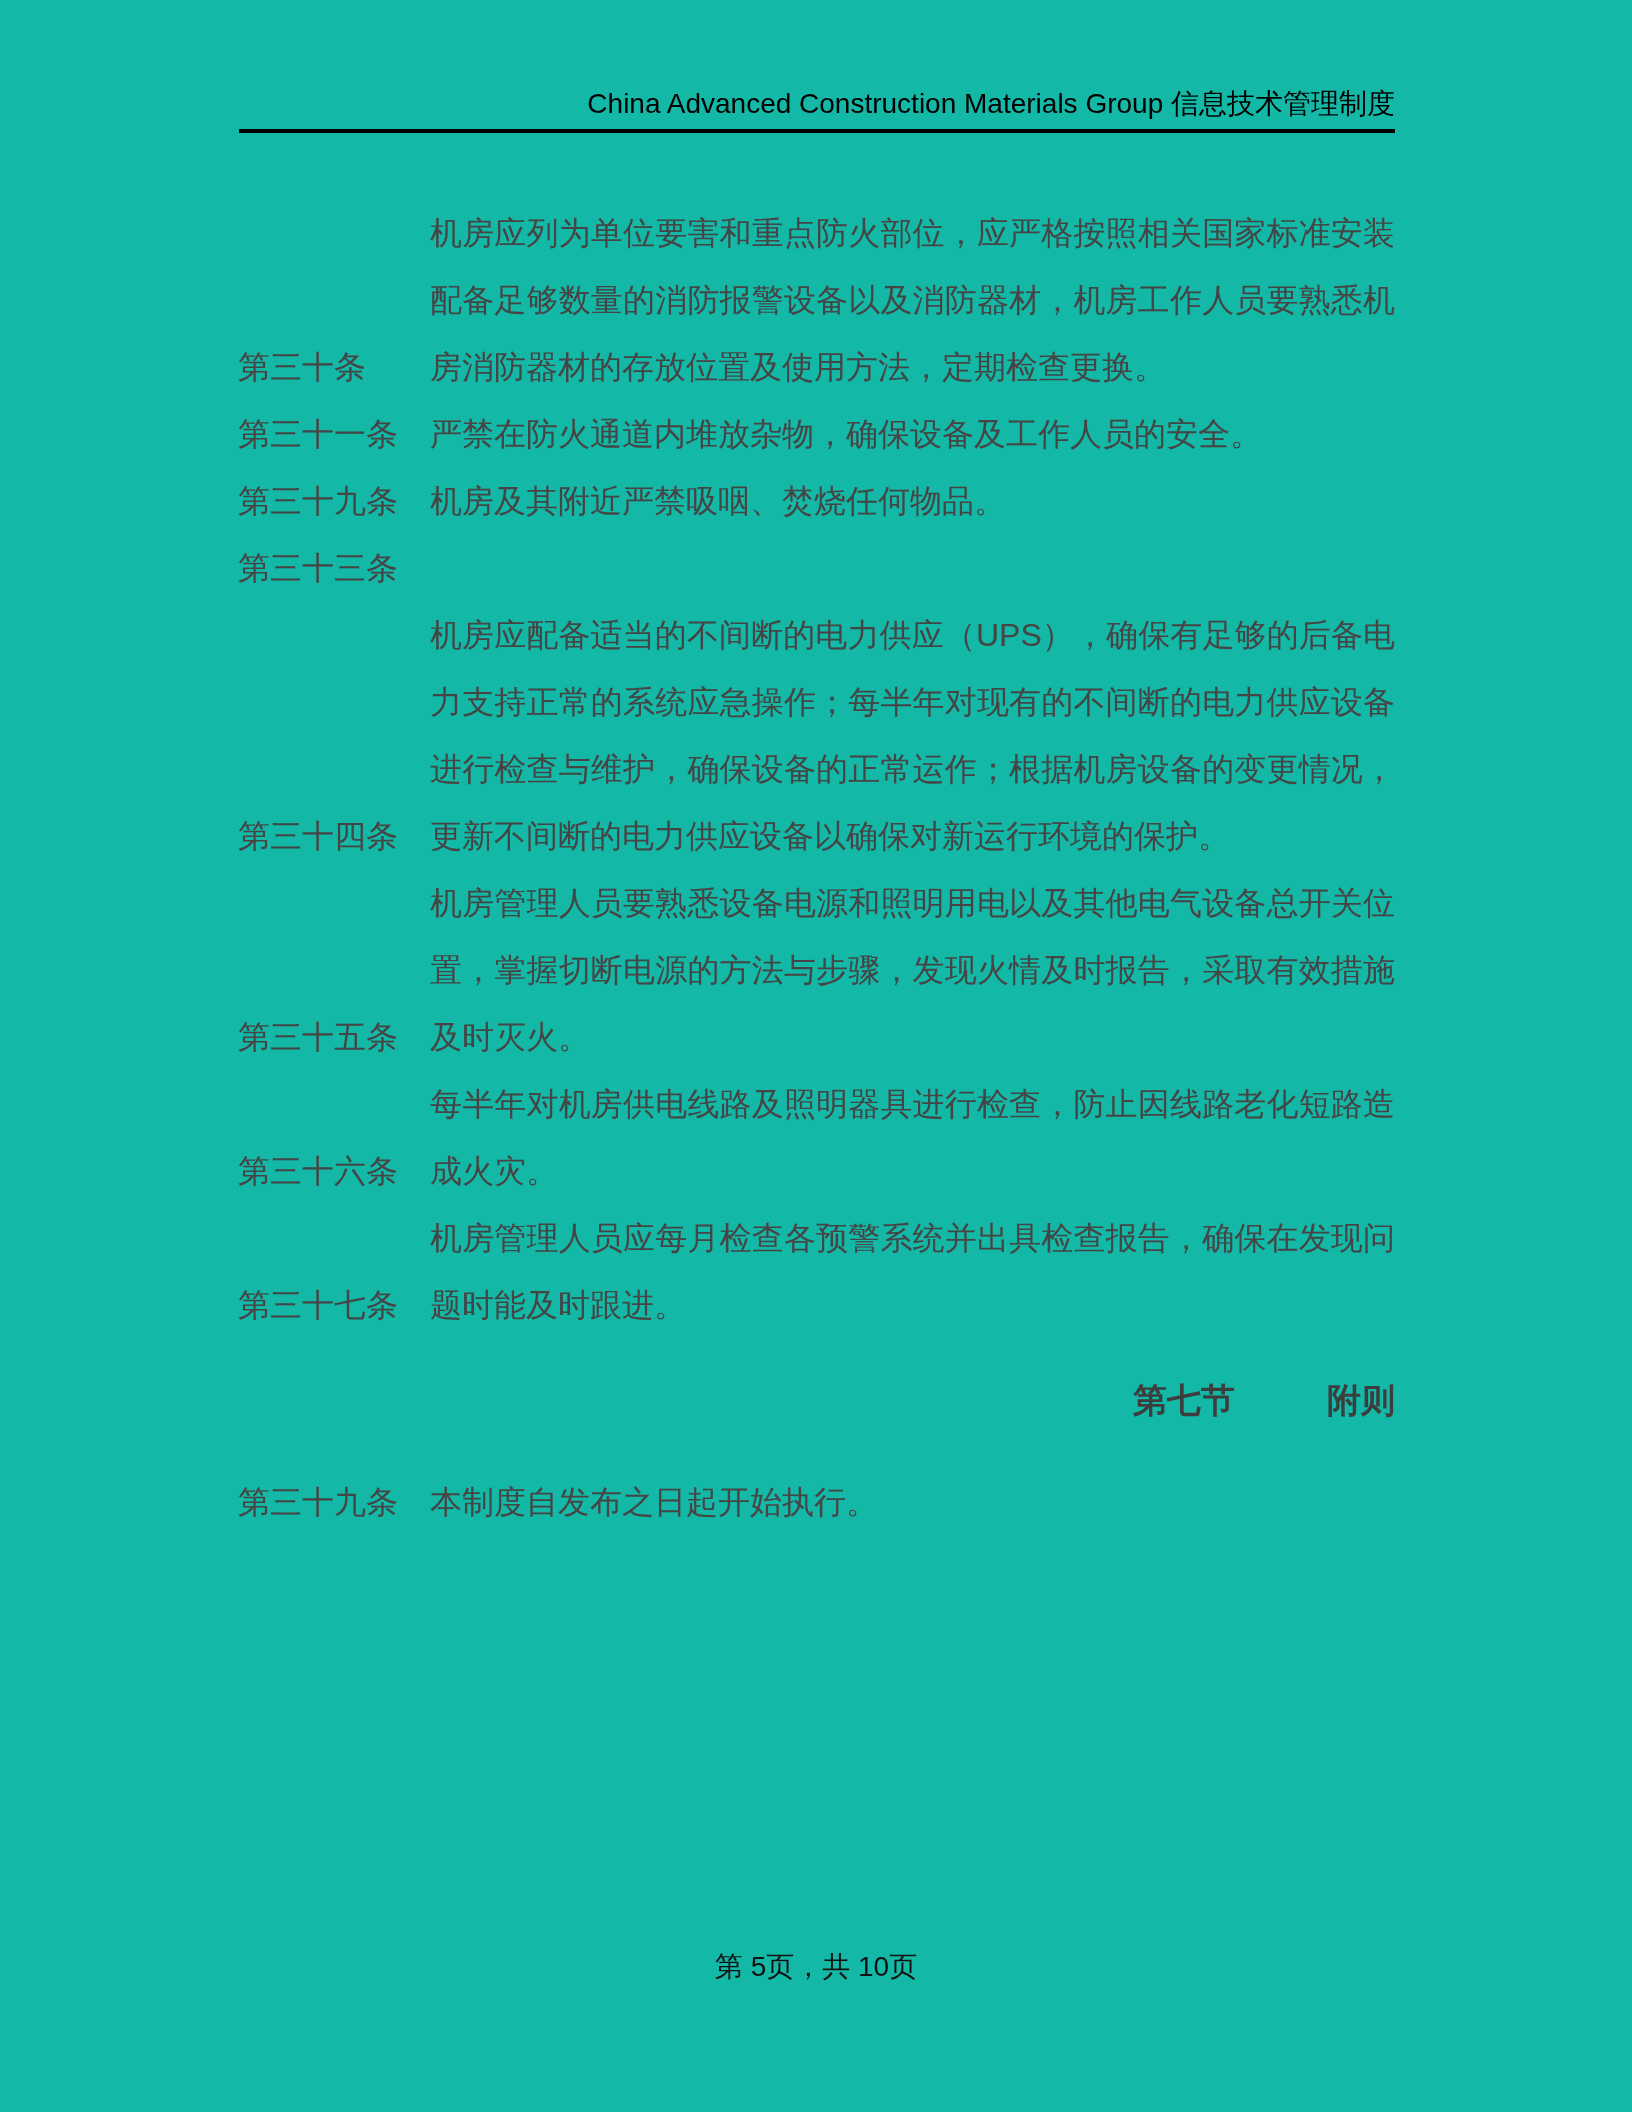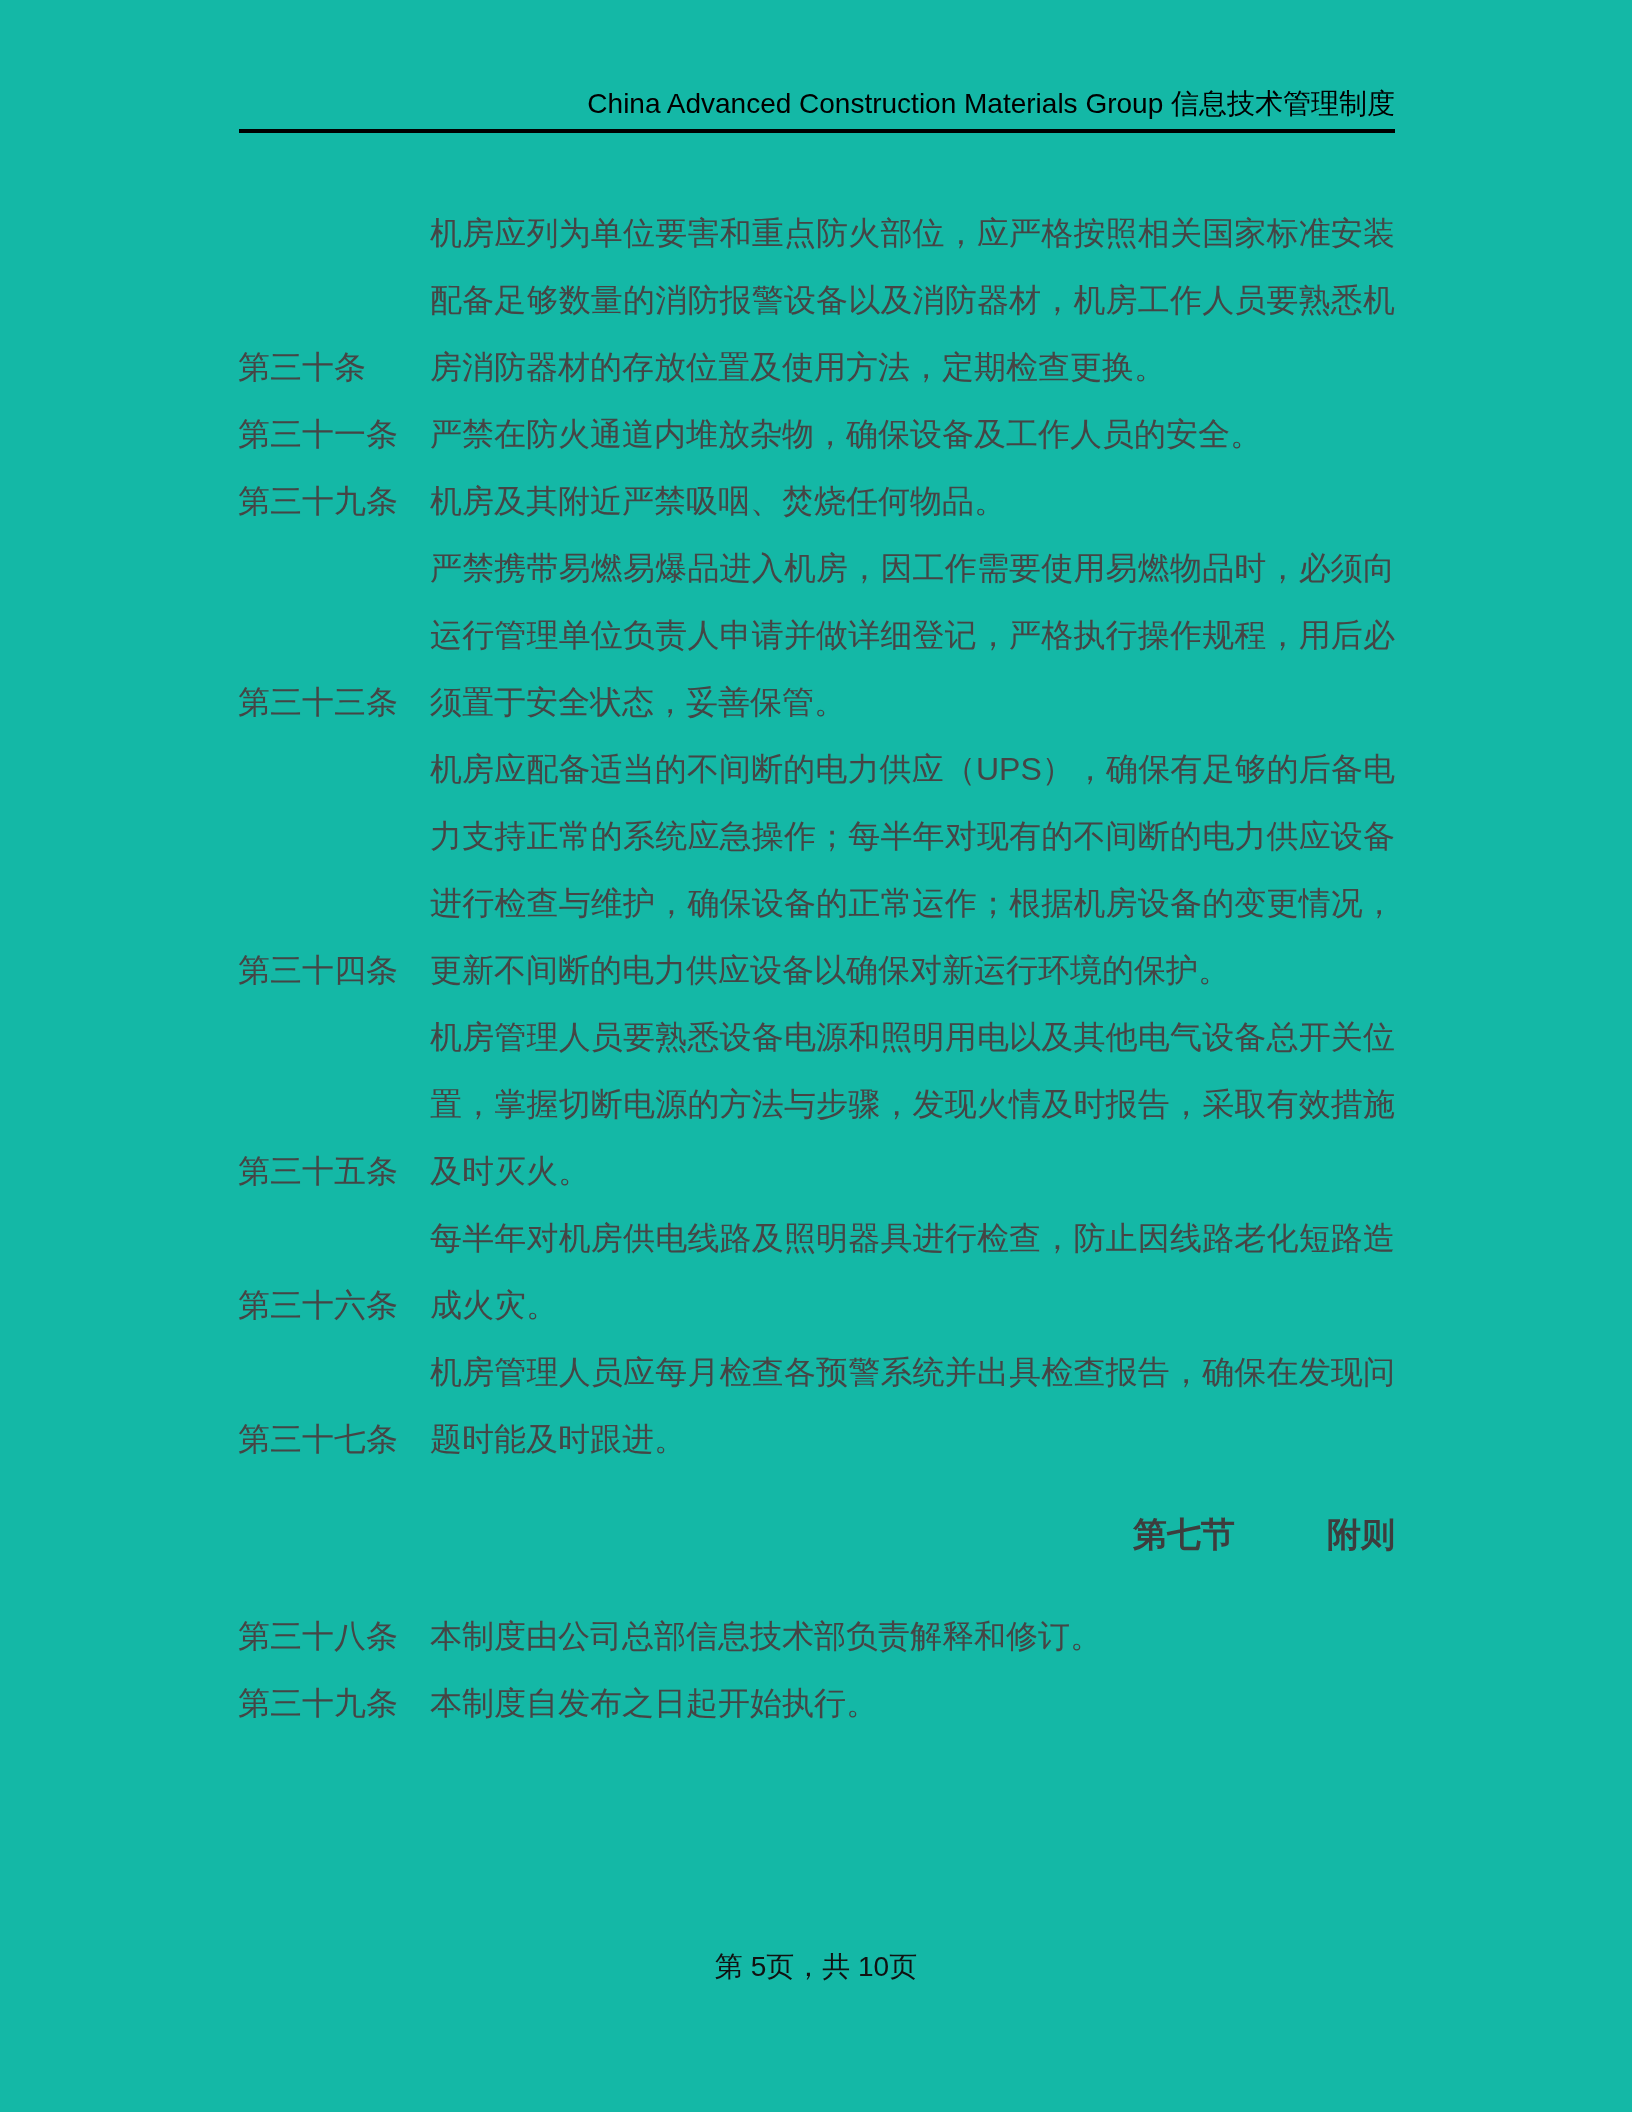--- a/index.html
+++ b/index.html
@@ -91,21 +91,20 @@
       <div class="text">严禁在防火通道内堆放杂物，确保设备及工作人员的安全。</div>
     </div>
 
     <div class="article">
       <div class="num">第三十九条</div>
       <div class="text">机房及其附近严禁吸咽、焚烧任何物品。</div>
     </div>
 
     <div class="article">
       <div class="num">第三十三条</div>
-      <div class="text">严禁携带易燃易爆品进入机房，因工作需要使用易燃物品时，必须向运行管理单位负责人申请并做详细登记，严格执行操作规程，用后必须置于安全状态，妥善保管。</div>
     </div>
 
     <div class="article">
       <div class="num">第三十四条</div>
       <div class="text">机房应配备适当的不间断的电力供应（UPS），确保有足够的后备电力支持正常的系统应急操作；每半年对现有的不间断的电力供应设备进行检查与维护，确保设备的正常运作；根据机房设备的变更情况，更新不间断的电力供应设备以确保对新运行环境的保护。</div>
     </div>
 
     <div class="article">
       <div class="num">第三十五条</div>
       <div class="text">机房管理人员要熟悉设备电源和照明用电以及其他电气设备总开关位置，掌握切断电源的方法与步骤，发现火情及时报告，采取有效措施及时灭火。</div>
@@ -118,24 +117,20 @@
 
     <div class="article">
       <div class="num">第三十七条</div>
       <div class="text">机房管理人员应每月检查各预警系统并出具检查报告，确保在发现问题时能及时跟进。</div>
     </div>
 
     <div class="section-heading">
       <span class="sec-num">第七节</span><span>附则</span>
     </div>
 
-    <div class="article">
-      <div class="num">第三十八条</div>
-      <div class="text">本制度由公司总部信息技术部负责解释和修订。</div>
-    </div>
 
     <div class="article">
       <div class="num">第三十九条</div>
       <div class="text">本制度自发布之日起开始执行。</div>
     </div>
 
   </div>
 
   <div class="doc-footer">
     <span>第 5页，共 10页</span>

